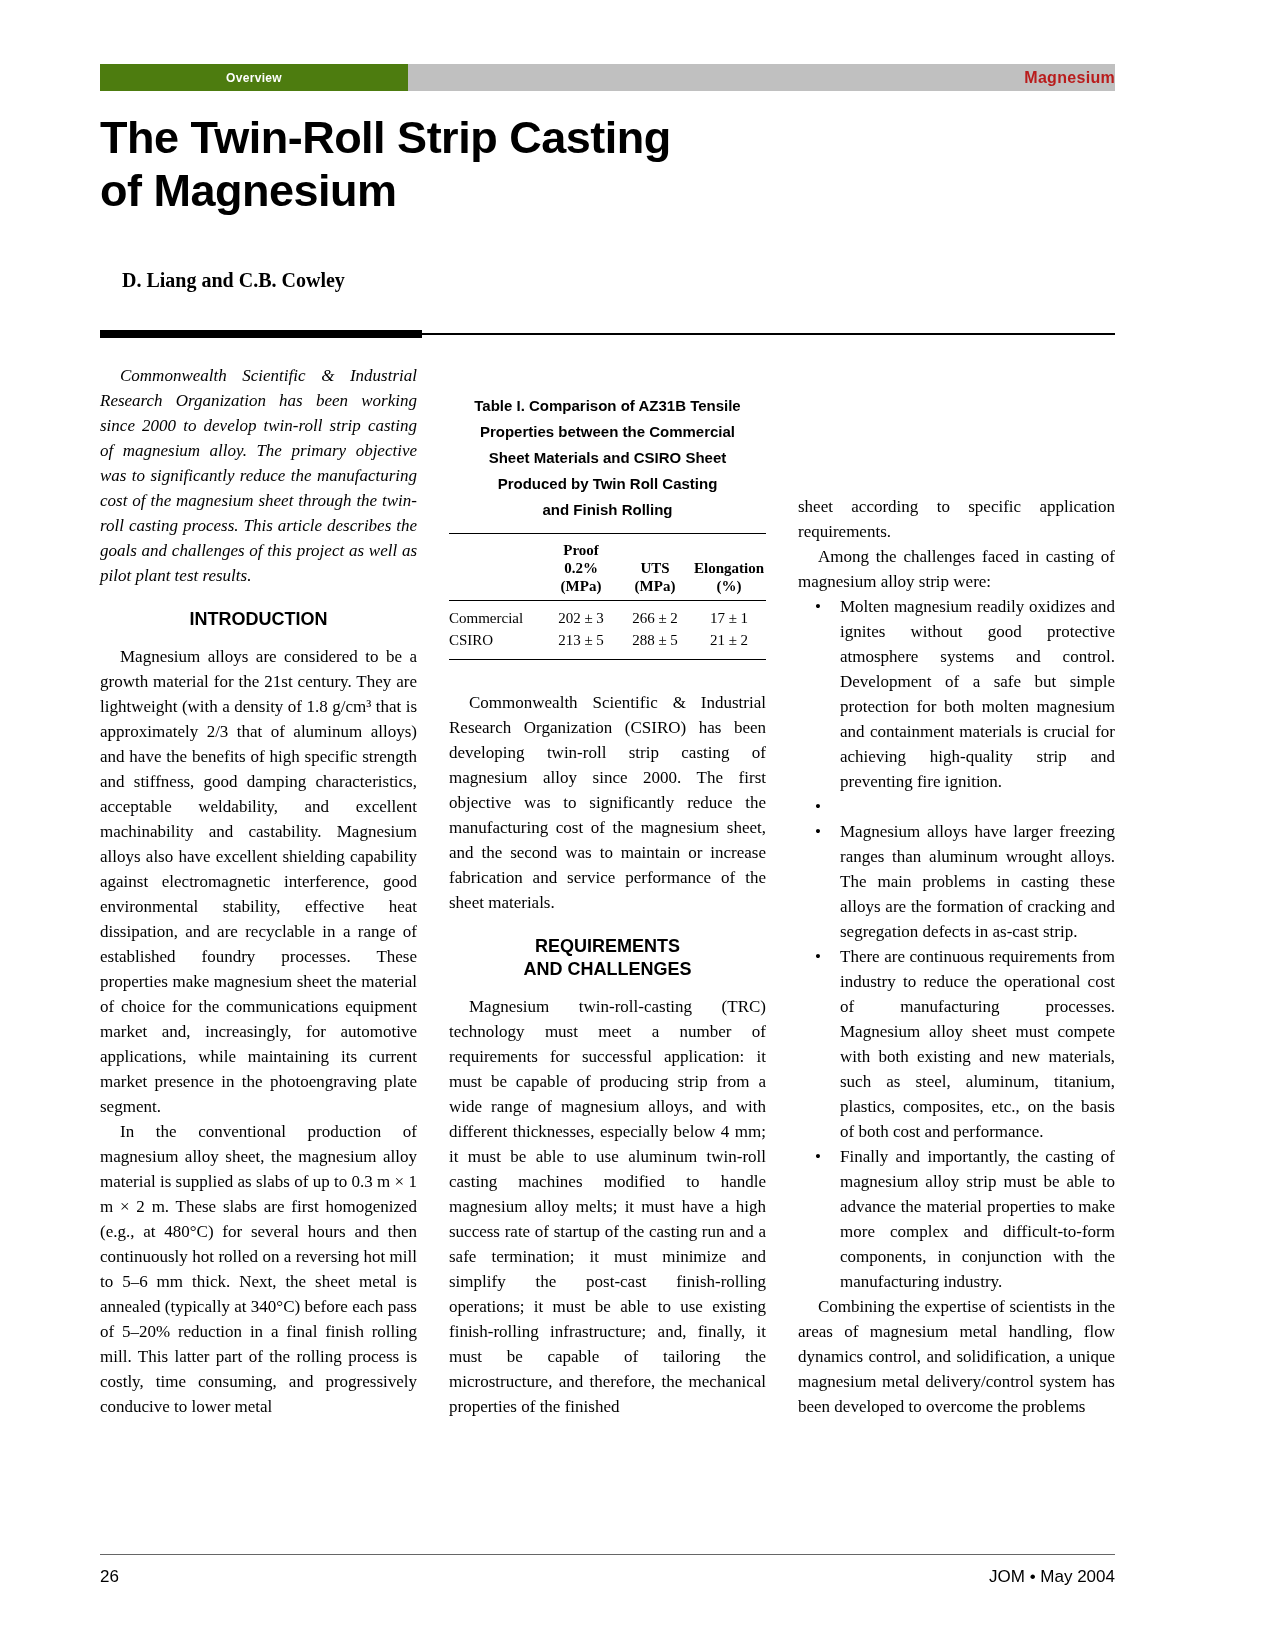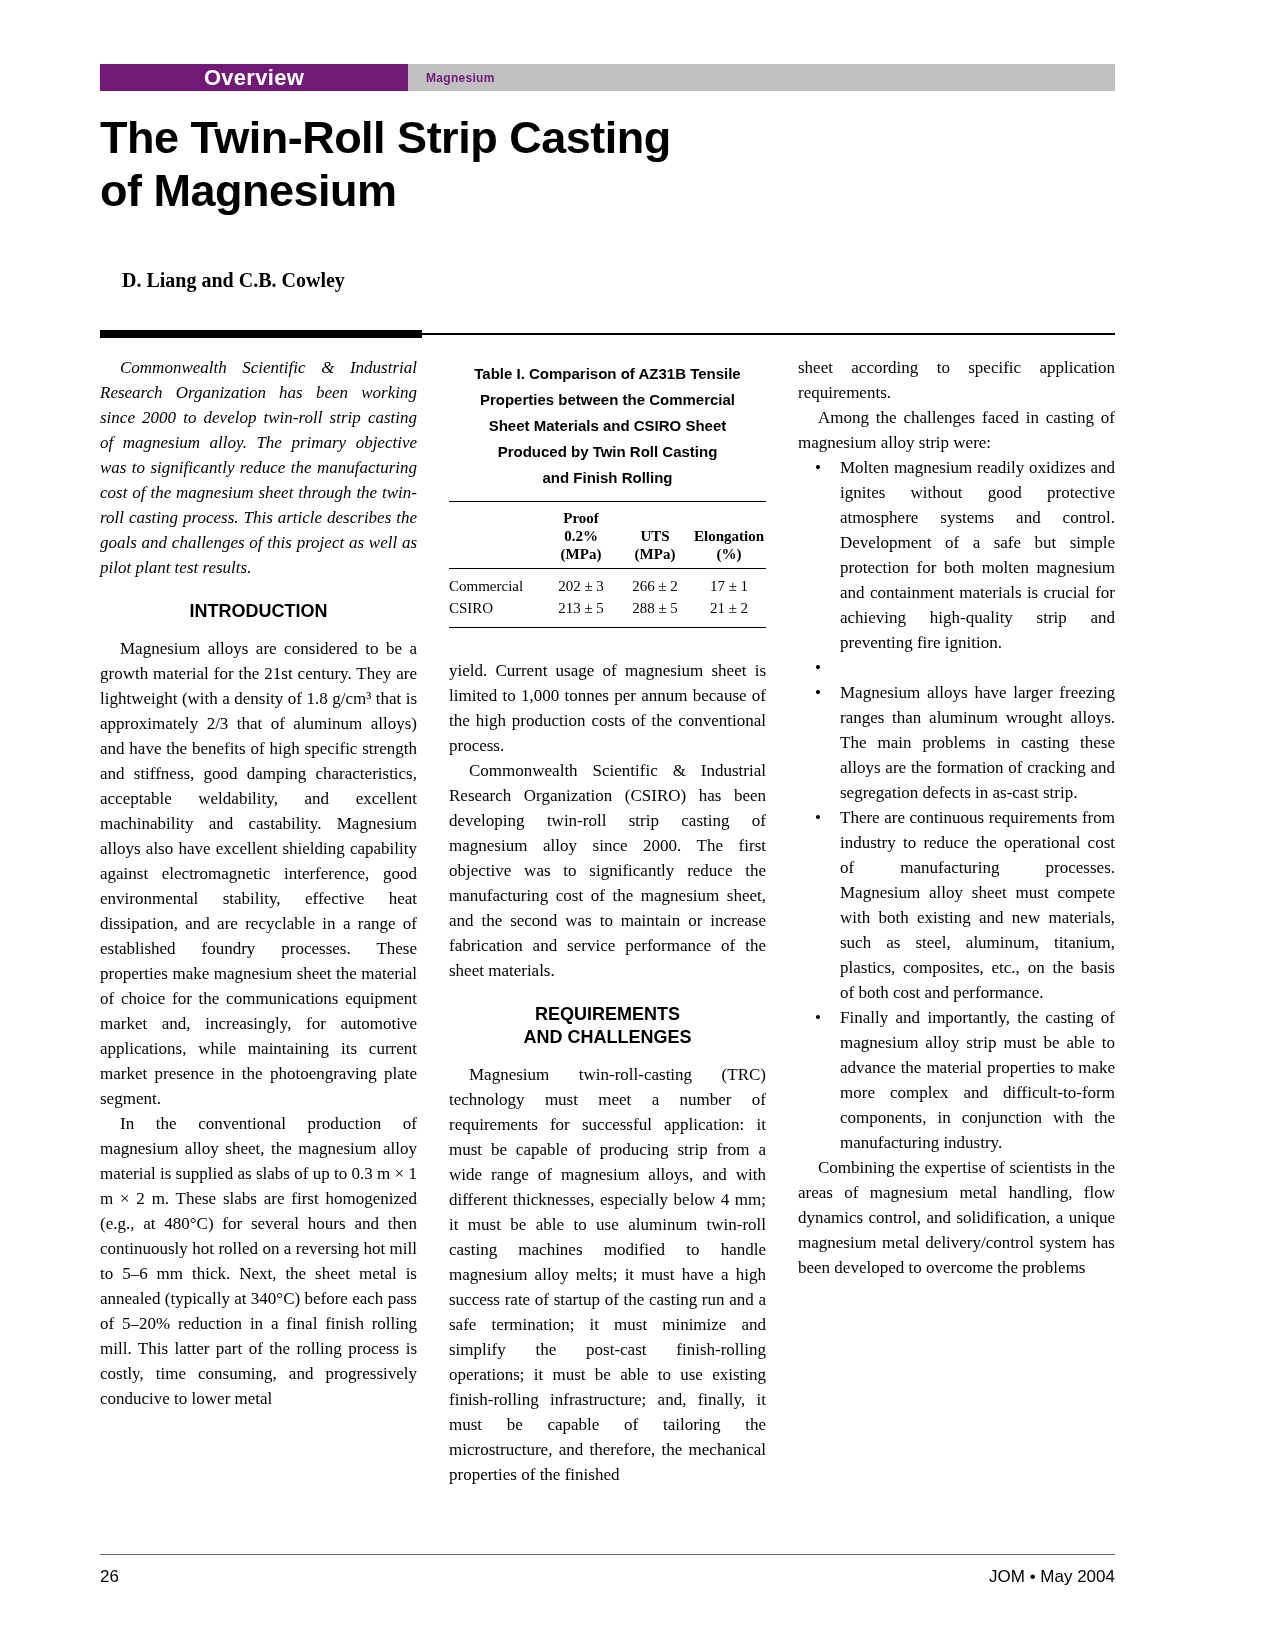--- a/index.html
+++ b/index.html
@@ -10,48 +10,49 @@
     background: #ffffff;
     color: #000;
     font-family: "Liberation Serif", serif;
     overflow: hidden;
   }
   .content { margin-left: 100px; width: 1015px; }
 
   
   .kicker { display: flex; margin-top: 64px; height: 27px; }
   .kicker-left {
-    width: 308px; background: #701a75; color: #fff;
+    width: 308px; background: #4d7c0f; color: #fff;
     display: flex; align-items: center; justify-content: center;
-    font-family: "Liberation Sans", sans-serif; font-weight: bold; font-size: 22px;
+    font-family: "Liberation Sans", sans-serif; font-weight: bold; font-size: 12px;
     letter-spacing: 0.3px;
   }
   .kicker-right {
-    flex: 1; background: #c0c0c0; color: #701a75;
+    flex: 1; background: #c0c0c0; color: #b91c1c;
     display: flex; align-items: center; padding-left: 18px;
-    font-family: "Liberation Sans", sans-serif; font-weight: bold; font-size: 12px;
+    font-family: "Liberation Sans", sans-serif; font-weight: bold; font-size: 16px;
     letter-spacing: 0.3px;
+    justify-content: flex-end;
   }
 
   
   .title {
     margin: 20px 0 0 0;
     font-family: "Liberation Sans", sans-serif;
     font-weight: bold; font-size: 45px; line-height: 53px;
     letter-spacing: -0.5px; white-space: pre-line;
   }
   .authors { margin-top: 52px; padding-left: 22px; font-weight: bold; font-size: 20px; }
 
   
   .rule { position: relative; margin-top: 38px; height: 8px; }
   .rule-line { position: absolute; left: 0; right: 0; top: 3px; height: 2px; background: #000; }
   .rule-thick { position: absolute; left: 0; top: 0; width: 322px; height: 8px; background: #000; }
 
   
-  .columns { display: flex; gap: 32px; margin-top: 17px; }
+  .columns { display: flex; gap: 32px; margin-top: 25px; align-items: flex-end; }
   .col { width: 317px; font-size: 17px; line-height: 25px; text-align: justify; hyphens: auto; -webkit-hyphens: auto; }
   .col p { margin: 0; }
   .col p.indent { text-indent: 20px; }
   .abstract { font-style: italic; }
   .sec {
     font-family: "Liberation Sans", sans-serif; font-weight: bold; font-size: 18px;
     line-height: 23px; text-align: center; margin: 20px 0 13px 0; white-space: pre-line;
   }
 
   
@@ -140,21 +141,20 @@
             <div class="td lbl">Commercial</div>
             <div class="td">202 ± 3</div>
             <div class="td">266 ± 2</div>
             <div class="td">17 ± 1</div>
             <div class="td lbl">CSIRO</div>
             <div class="td">213 ± 5</div>
             <div class="td">288 ± 5</div>
             <div class="td">21 ± 2</div>
           </div>
         </div>
-        <p>yield. Current usage of magnesium sheet is limited to 1,000 tonnes per annum because of the high production costs of the conventional process.</p>
         <p class="indent">Commonwealth Scientific &amp; Industrial Research Organization (CSIRO) has been developing twin-roll strip casting of magnesium alloy since 2000. The first objective was to significantly reduce the manufacturing cost of the magnesium sheet, and the second was to maintain or increase fabrication and service performance of the sheet materials.</p>
         <h2 class="sec">REQUIREMENTS
 AND CHALLENGES</h2>
         <p class="indent">Magnesium twin-roll-casting (TRC) technology must meet a number of requirements for successful application: it must be capable of producing strip from a wide range of magnesium alloys, and with different thicknesses, especially below 4 mm; it must be able to use aluminum twin-roll casting machines modified to handle magnesium alloy melts; it must have a high success rate of startup of the casting run and a safe termination; it must minimize and simplify the post-cast finish-rolling operations; it must be able to use existing finish-rolling infrastructure; and, finally, it must be capable of tailoring the microstructure, and therefore, the mechanical properties of the finished</p>
       </div>
 
       <div class="col">
         <p>sheet according to specific application requirements.</p>
         <p class="indent">Among the challenges faced in casting of magnesium alloy strip were:</p>
         <ul class="bullets">

